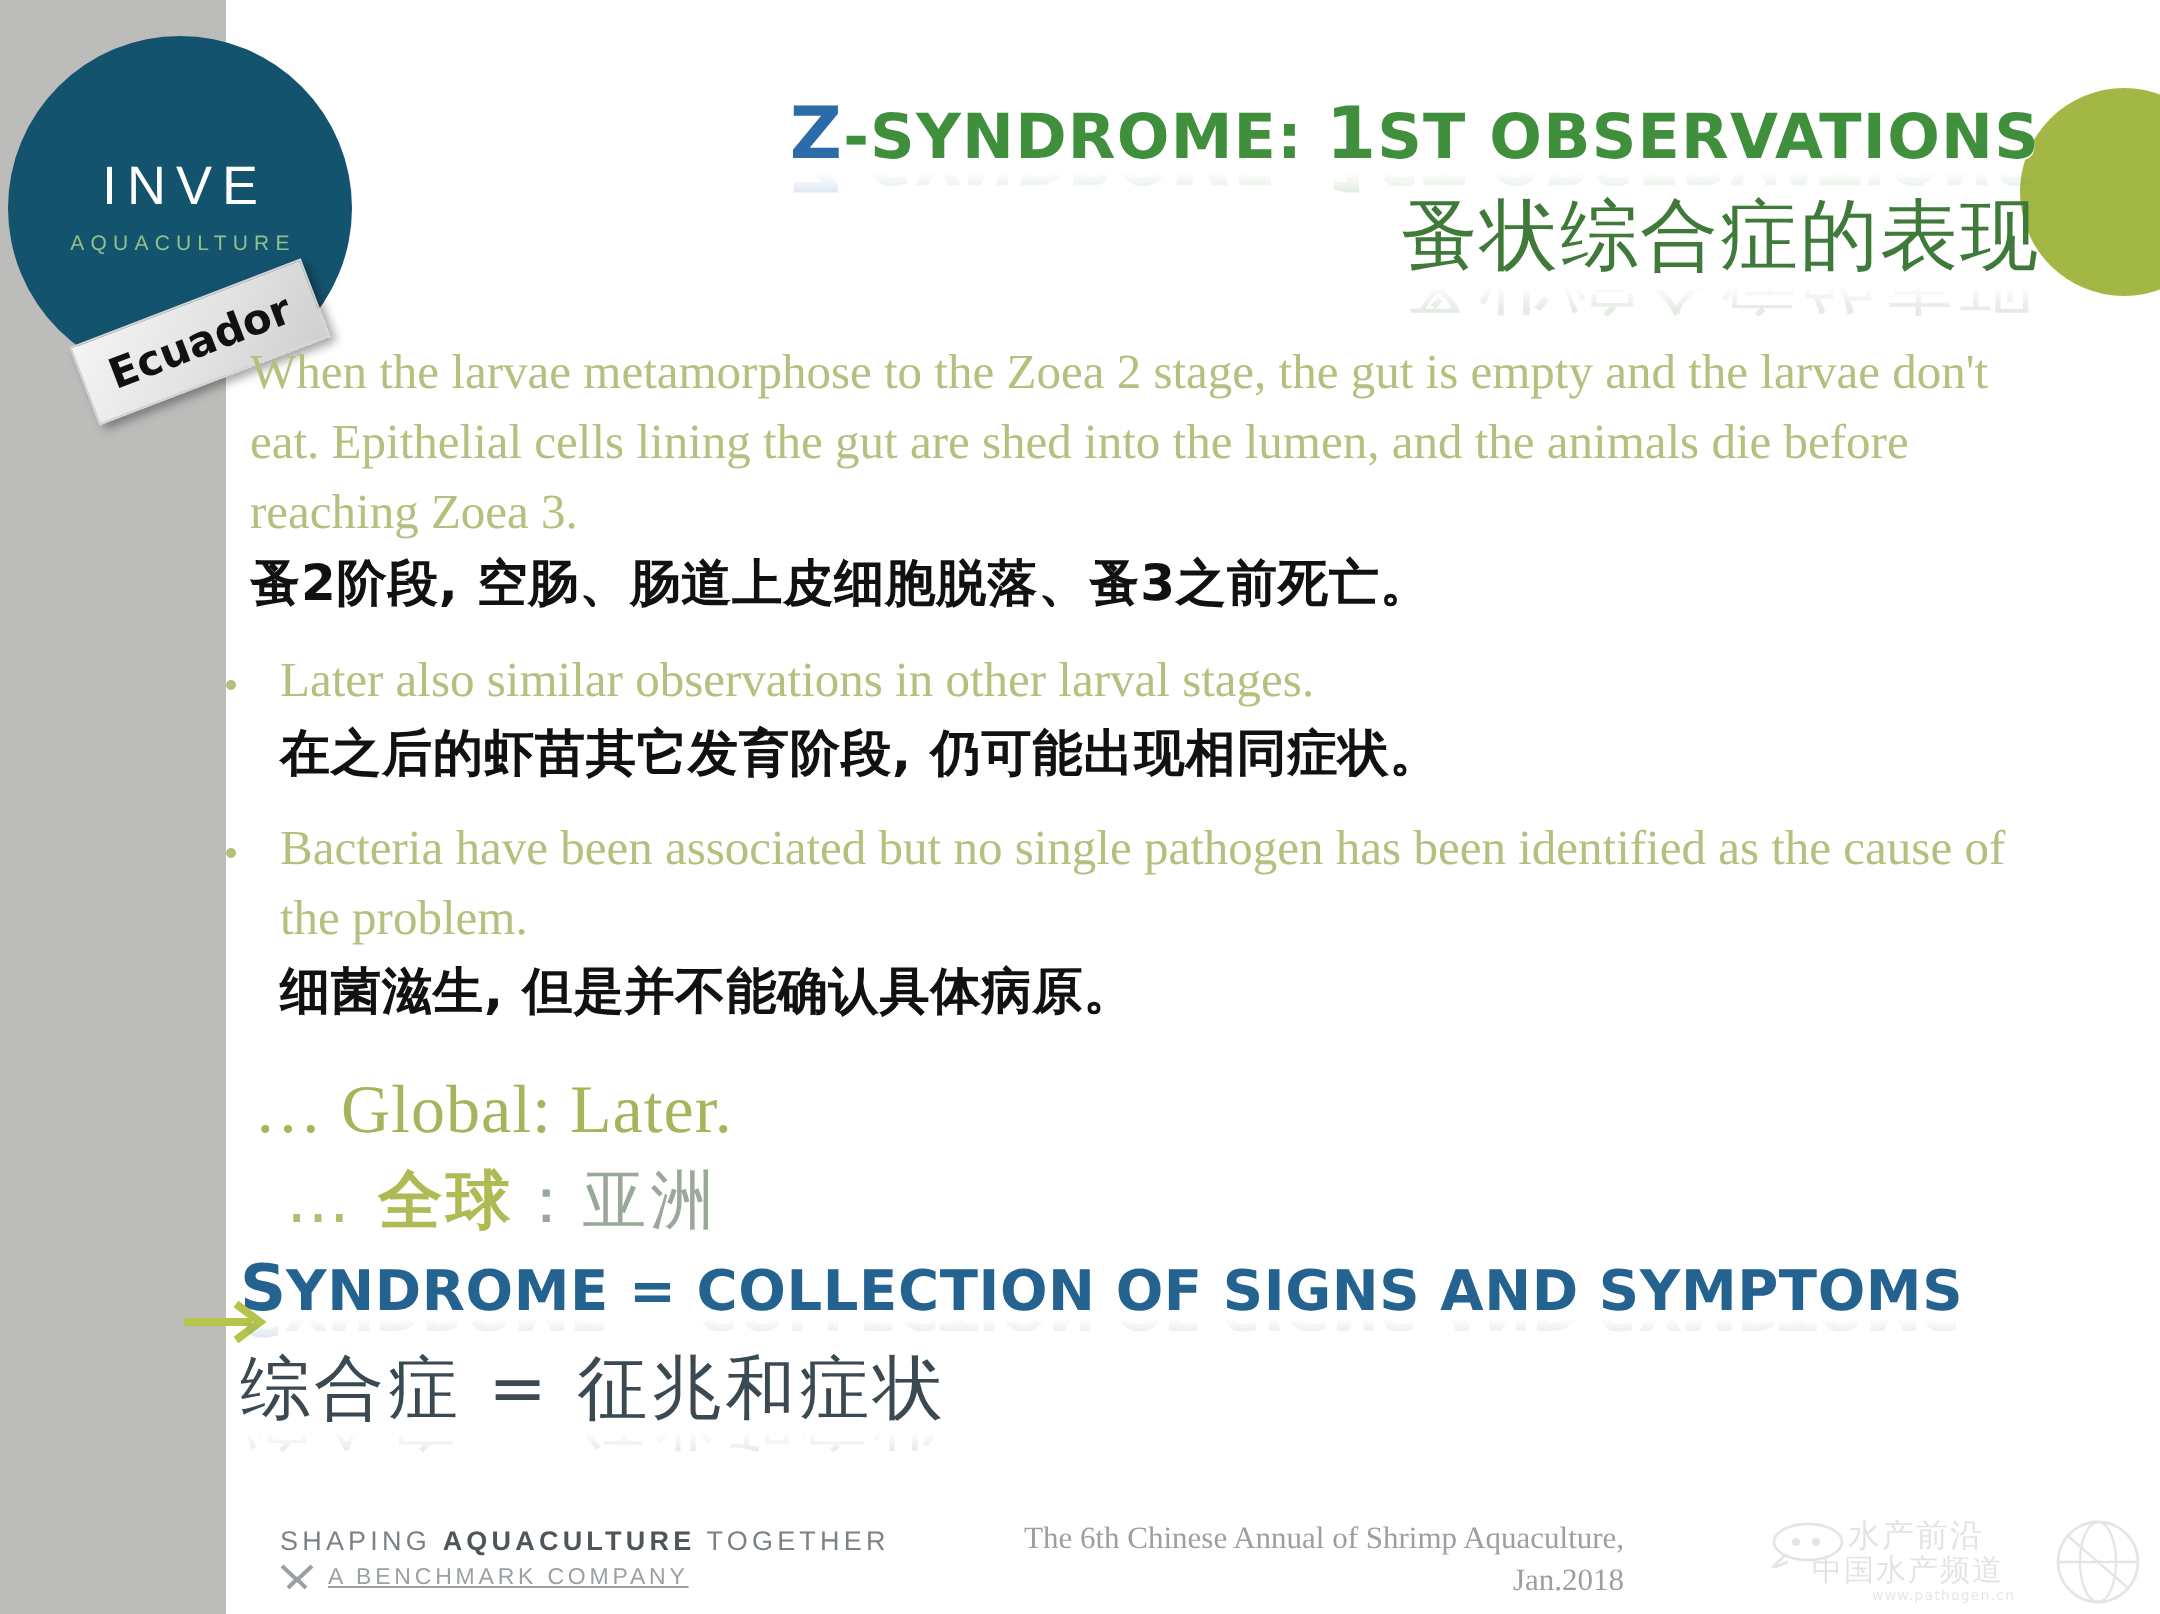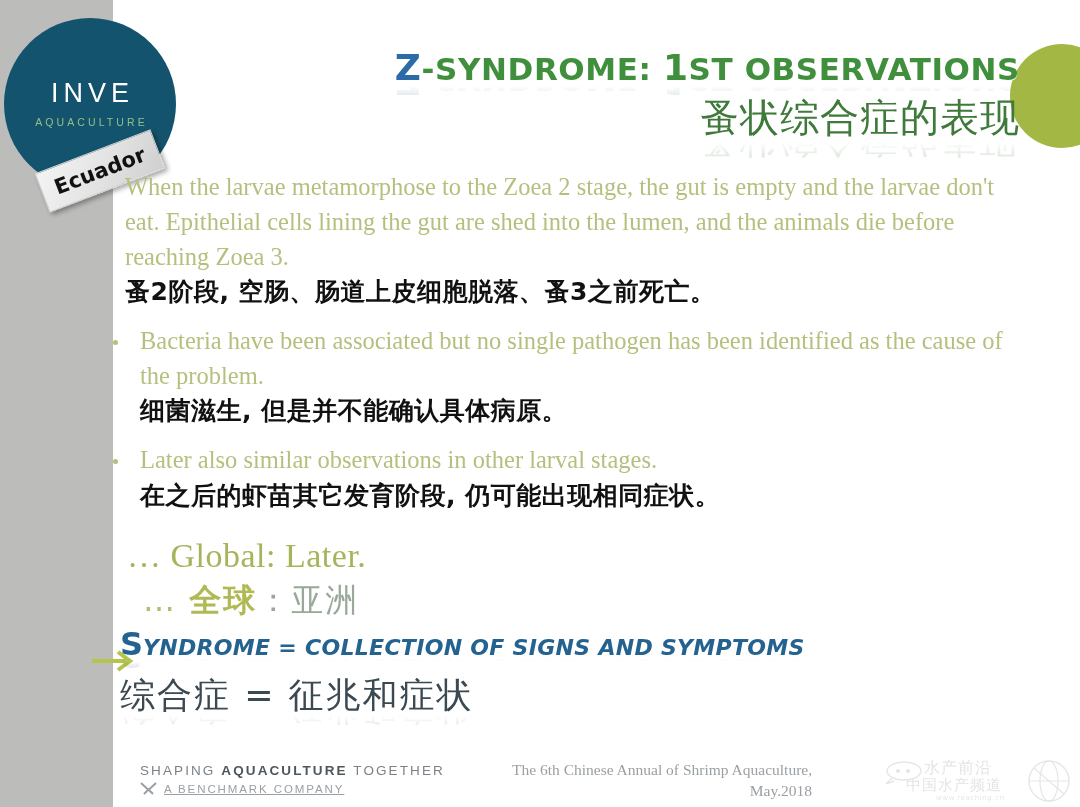--- a/index.html
+++ b/index.html
@@ -227,21 +227,21 @@
     height: 30px;
   }
   .syn-en {
     font-family: "DejaVu Sans", sans-serif;
     font-weight: 700;
     color: #24628f;
     white-space: nowrap;
     line-height: 1.0;
   }
   .syn-en .big { font-size: 32px; }
-  .syn-en .small { font-size: 22px; letter-spacing: 0.3px; font-style: italic; }
+  .syn-en .small { font-size: 28px; letter-spacing: 0.3px; }
   .syn-zh {
     font-family: "DejaVu Sans", sans-serif;
     font-size: 35px;
     color: #3b4a52;
     letter-spacing: 2px;
     line-height: 1.1;
     margin-top: 4px;
   }
 
   
@@ -368,30 +368,30 @@
   <div class="content">
 
     <div class="block-first">
       <div class="para-en">When the larvae metamorphose to the Zoea 2 stage, the gut is empty and the larvae don't eat. Epithelial cells lining the gut are shed into the lumen, and the animals die before reaching Zoea 3.</div>
       <div class="para-zh">蚤2阶段, 空肠、肠道上皮细胞脱落、蚤3之前死亡。</div>
     </div>
 
     <div class="bullet-row">
       <div class="bullet-dot"></div>
       <div class="bullet-body">
-        <div class="para-en">Bacteria have been associated but no single pathogen has been identified as the cause of the problem.</div>
-        <div class="para-zh">细菌滋生, 但是并不能确认具体病原。</div>
+        <div class="para-en">Later also similar observations in other larval stages.</div>
+        <div class="para-zh">在之后的虾苗其它发育阶段, 仍可能出现相同症状。</div>
       </div>
     </div>
 
     <div class="bullet-row">
       <div class="bullet-dot"></div>
       <div class="bullet-body">
-        <div class="para-en">Later also similar observations in other larval stages.</div>
-        <div class="para-zh">在之后的虾苗其它发育阶段, 仍可能出现相同症状。</div>
+        <div class="para-en">Bacteria have been associated but no single pathogen has been identified as the cause of the problem.</div>
+        <div class="para-zh">细菌滋生, 但是并不能确认具体病原。</div>
       </div>
     </div>
 
     <div class="global-en">… Global: Later.</div>
     <div class="global-zh">
       <span class="dots">… </span><span class="part-a">全球</span><span class="part-b">：</span><span class="part-b">亚洲</span>
     </div>
   </div>
 
   <div class="syndrome-wrap">
@@ -421,34 +421,34 @@
       <svg class="benchmark-icon" viewBox="0 0 17 13">
         <path d="M1 1 L8.5 8 L16 1" fill="none" stroke="#9aa0a4" stroke-width="2"></path>
         <path d="M4 12 L8.5 7.5 L13 12" fill="none" stroke="#9aa0a4" stroke-width="2"></path>
       </svg>
       <span>A BENCHMARK COMPANY</span>
     </div>
   </div>
 
   <div class="footer-center">
     <div>The 6th Chinese Annual of Shrimp Aquaculture,</div>
-    <div>May.2018</div>
+    <div>Jan.2018</div>
   </div>
 
   <div class="watermark">
     <svg class="wm-bubble" viewBox="0 0 40 24">
       <ellipse cx="20" cy="11" rx="17" ry="9" fill="none" stroke="#a6adb3" stroke-width="1.4"></ellipse>
       <circle cx="14" cy="11" r="2" fill="#a6adb3"></circle>
       <circle cx="24" cy="11" r="2" fill="#a6adb3"></circle>
       <path d="M8 18 L2 24 L10 21" fill="none" stroke="#a6adb3" stroke-width="1.4"></path>
     </svg>
     <svg class="wm-globe" viewBox="0 0 46 46">
       <circle cx="23" cy="23" r="20" fill="none" stroke="#a6adb3" stroke-width="1.4"></circle>
       <ellipse cx="23" cy="23" rx="9" ry="20" fill="none" stroke="#a6adb3" stroke-width="1.2"></ellipse>
       <line x1="3" y1="23" x2="43" y2="23" stroke="#a6adb3" stroke-width="1.2"></line>
       <line x1="8" y1="10" x2="38" y2="36" stroke="#a6adb3" stroke-width="1.2"></line>
     </svg>
     <div class="wm-row1">水产前沿</div>
     <div class="wm-row2">中国水产频道</div>
-    <div class="wm-row3">www.reaching.cn</div>
+    <div class="wm-row3">www.pathogen.cn</div>
   </div>
 
 </div>
 
 </body></html>

